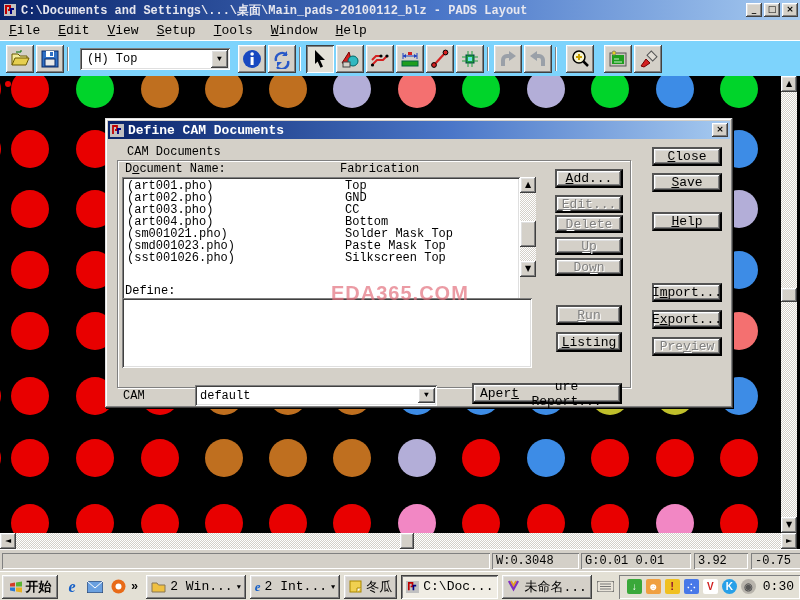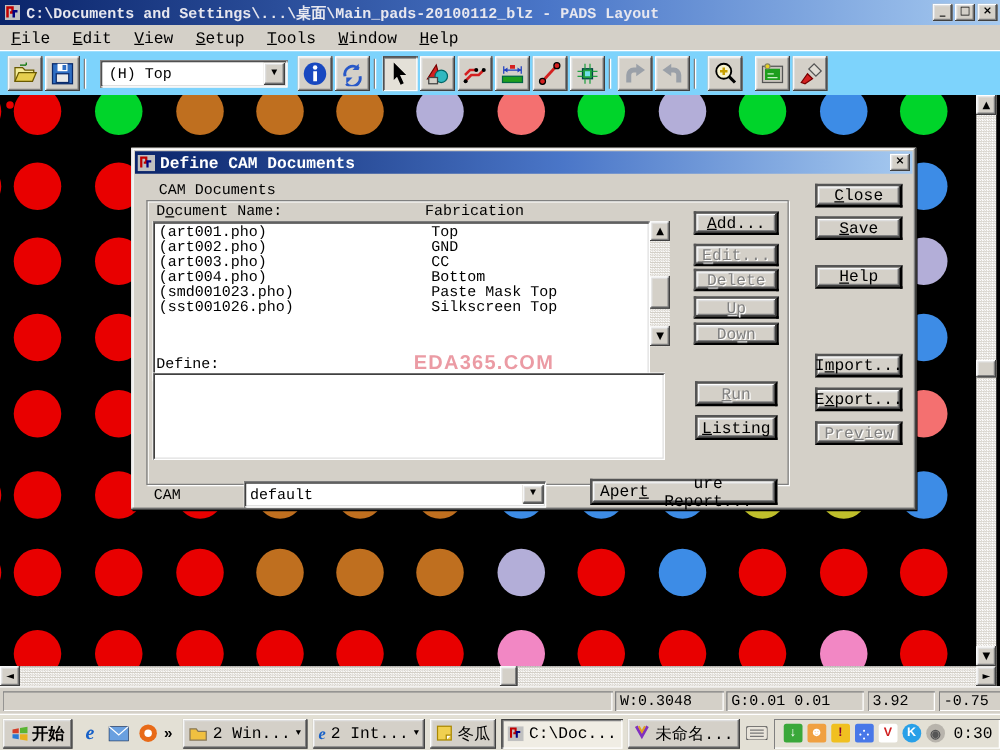--- a/index.html
+++ b/index.html
@@ -87,21 +87,21 @@
     box-shadow:inset 1px 1px 0 #808080, inset -1px -1px 0 #fff,
                inset 2px 2px 0 #404040, inset -2px -2px 0 #dfdfdf;}
   .btn{position:absolute;background:#d4d0c8;
     box-shadow:inset -1px -1px 0 #404040, inset 1px 1px 0 #fff,
                inset -2px -2px 0 #808080, inset 2px 2px 0 #dfdfdf;
     font-size:13px;text-align:center;color:#000;
     display:flex;align-items:center;justify-content:center;
     font-family:"Liberation Mono","DejaVu Sans Mono",monospace;}
   .btn.disabled{color:#808080;text-shadow:1px 1px 0 #fff;}
   #watermark{position:absolute;left:226px;top:164px;font-family:"Liberation Sans",sans-serif;
-    font-weight:bold;font-size:16px;letter-spacing:1px;color:rgba(226,112,125,.7);z-index:12;}
+    font-weight:bold;font-size:20px;letter-spacing:1px;color:rgba(226,112,125,.7);z-index:12;}
   #cam-combo{position:absolute;left:90px;top:267px;width:242px;height:21px;background:#fff;
     box-shadow:inset 1px 1px 0 #808080, inset -1px -1px 0 #fff,
                inset 2px 2px 0 #404040, inset -2px -2px 0 #dfdfdf;
     display:flex;align-items:center;}
   #cam-combo .cval{flex:1;padding-left:5px;font-size:12px;}
   
   #statusbar{position:absolute;left:0;top:549px;width:800px;height:22px;background:#d4d0c8;
     border-top:1px solid #fff;font-size:12px;}
   .spanel{position:absolute;top:3px;height:16px;line-height:16px;padding-left:4px;
     box-shadow:inset 1px 1px 0 #808080, inset -1px -1px 0 #fff;}
@@ -377,20 +377,24 @@
         </div>
         <div class="lrow">
           <span class="lname">(art003.pho)</span>
           <span class="lfab">CC</span>
         </div>
         <div class="lrow">
           <span class="lname">(art004.pho)</span>
           <span class="lfab">Bottom</span>
         </div>
         <div class="lrow">
+          <span class="lname">(sm001021.pho)</span>
+          <span class="lfab">Solder Mask Top</span>
+        </div>
+        <div class="lrow">
           <span class="lname">(smd001023.pho)</span>
           <span class="lfab">Paste Mask Top</span>
         </div>
         <div class="lrow">
           <span class="lname">(sst001026.pho)</span>
           <span class="lfab">Silkscreen Top</span>
         </div>
       </div>
     <div id="list-vscroll">
       <span class="sb-arrow raised" style="left:0;top:0">▲</span>

